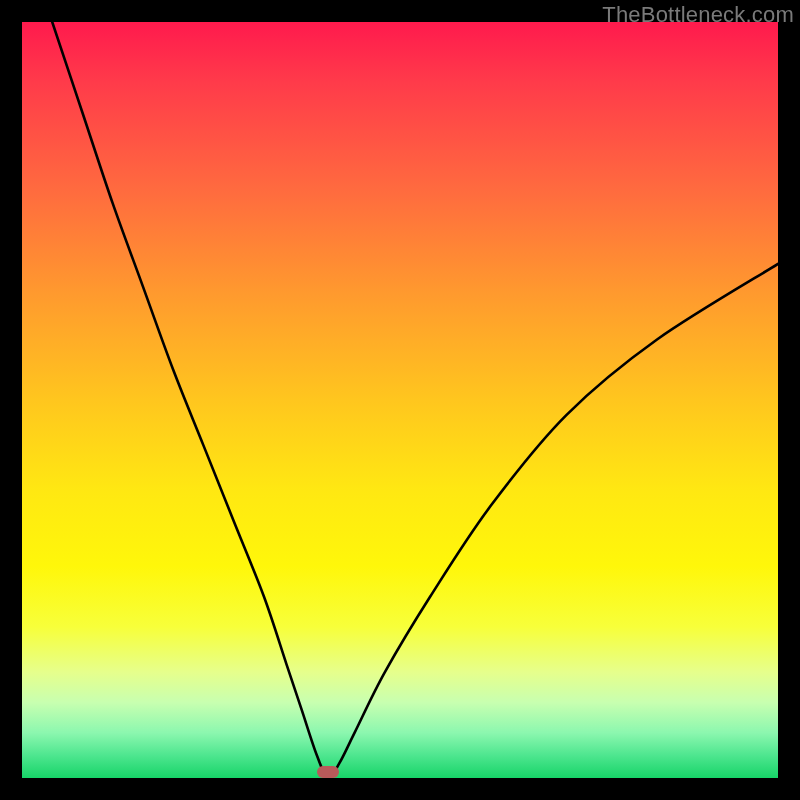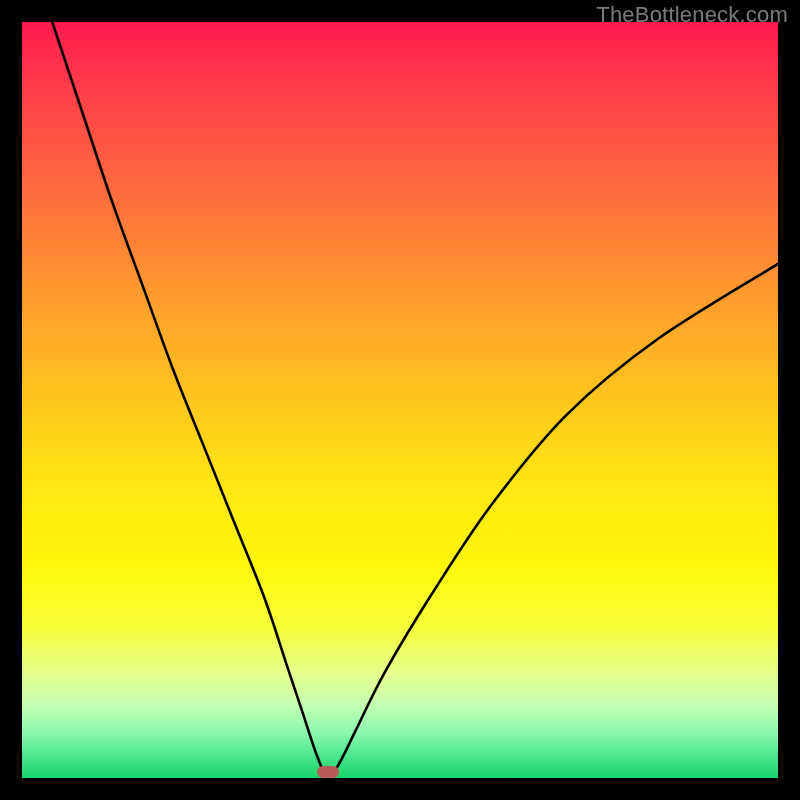--- a/index.html
+++ b/index.html
@@ -30,21 +30,21 @@
       #c8ffb0 90%,
       #8cf7af 94%,
       #4ee68f 97%,
       #17d468 100%
     );
     overflow: hidden;
   }
   .watermark {
     position: absolute;
     top: 2px;
-    right: 12px;
+    right: 6px;
     color: #7a7a7a;
     font-size: 22px;
     font-weight: 500;
     letter-spacing: 0.2px;
     z-index: 5;
   }
   svg.curve {
     position: absolute;
     left: 0;
     top: 0;

